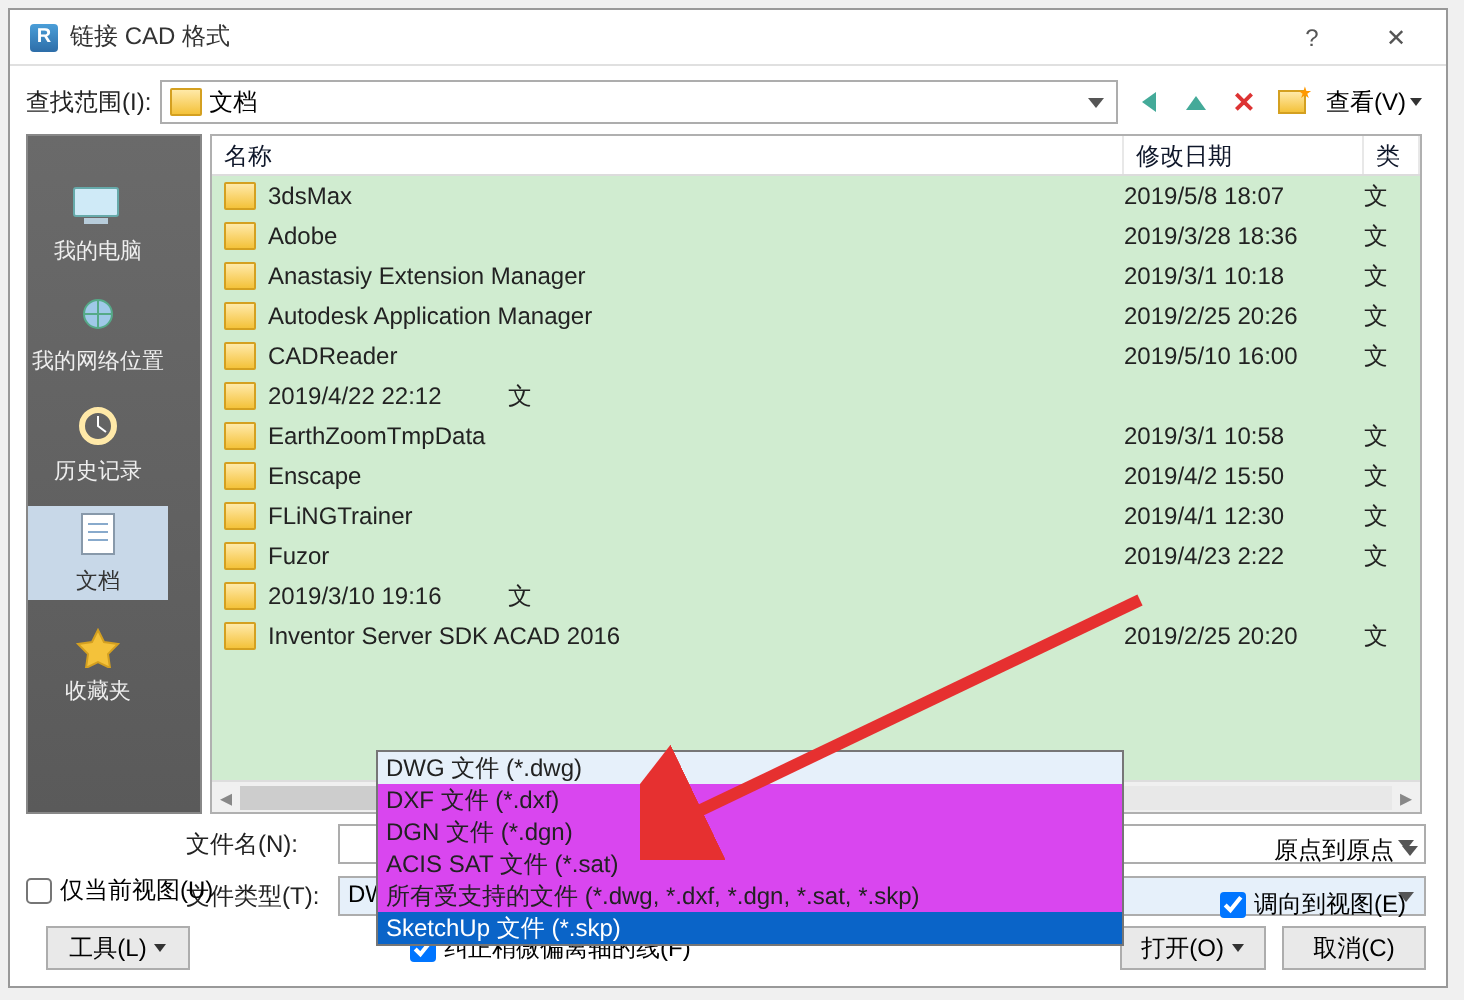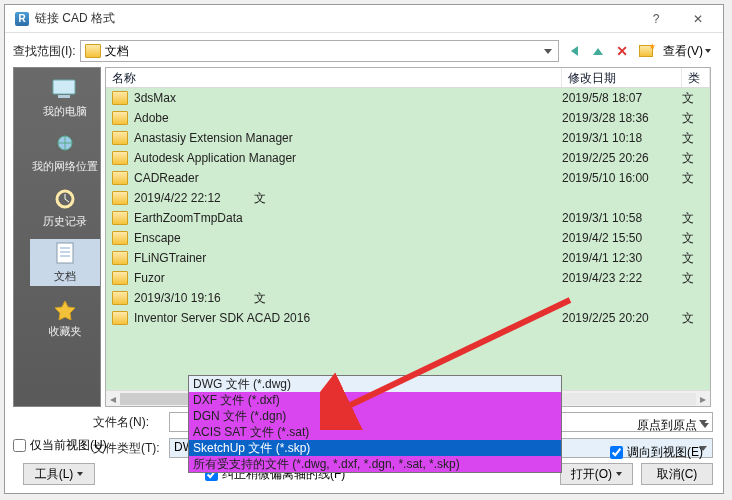--- a/index.html
+++ b/index.html
@@ -13,21 +13,21 @@
 .content { position: absolute; top: 28px; left: 0; right: 0; bottom: 0; padding: 6px 8px; }
 .topbar { display: flex; align-items: center; height: 24px; margin-bottom: 4px; gap: 4px; }
 .label { color: #222; }
 .combo { flex: 1; height: 22px; border: 1px solid #adadad; background: #fff; display: flex; align-items: center; padding: 0 4px; position: relative; }
 .combo .ico { width: 16px; height: 14px; margin-right: 4px; }
 .combo .drop { position: absolute; right: 2px; top: 2px; width: 16px; height: 16px; display: flex; align-items: center; justify-content: center; }
 .navbtns { display: flex; gap: 2px; align-items: center; }
 .navbtn { width: 22px; height: 22px; display: flex; align-items: center; justify-content: center; }
 .viewbtn { height: 22px; padding: 0 4px; display: flex; align-items: center; gap: 2px; }
 .main { display: flex; height: 340px; }
-.sidebar { width: 88px; background: linear-gradient(#6a6a6a,#5a5a5a); display: flex; flex-direction: column; align-items: flex-end; padding: 6px 0; gap: 8px; border: 1px solid #888; }
+.sidebar { width: 88px; background: linear-gradient(#6a6a6a,#5a5a5a); display: flex; flex-direction: column; align-items: flex-start; padding: 20px 0; gap: 8px; border: 1px solid #888; }
 .side-item { width: 70px; display: flex; flex-direction: column; align-items: center; gap: 2px; color: #eee; padding: 2px 0; }
 .side-item.sel { background: #c8d8e8; color: #333; }
 .side-item .sicon { width: 32px; height: 26px; display: flex; align-items: center; justify-content: center; }
 .side-label { font-size: 11px; }
 .filesarea { flex: 1; border: 1px solid #b0b0b0; margin: 0 4px; position: relative; display: flex; flex-direction: column; min-width: 0; }
 .filehdr { height: 20px; display: flex; background: #fff; border-bottom: 1px solid #dcdcdc; }
 .fcol { border-right: 1px solid #e8e8e8; padding: 2px 6px; color: #0f172a; }
 .fc-name { flex: 1; }
 .fc-date { width: 120px; }
 .fc-ty { width: 28px; }
@@ -296,22 +296,22 @@
     </div>
 
   </div>
 </div>
 
 <div class="dropdown-open">
   <div class="dd-item cur">DWG 文件 (*.dwg)</div>
   <div class="dd-item">DXF 文件 (*.dxf)</div>
   <div class="dd-item">DGN 文件 (*.dgn)</div>
   <div class="dd-item">ACIS SAT 文件 (*.sat)</div>
+  <div class="dd-item">所有受支持的文件 (*.dwg, *.dxf, *.dgn, *.sat, *.skp)</div>
   <div class="dd-item hl">SketchUp 文件 (*.skp)</div>
-  <div class="dd-item">所有受支持的文件 (*.dwg, *.dxf, *.dgn, *.sat, *.skp)</div>
 </div>
 
 <svg class="arrow-anno" width="260" height="140">
   <defs>
       <marker id="ah" markerWidth="12" markerHeight="12" refX="2" refY="6" orient="auto">
         <path d="M0 0 L12 6 L0 12 z" fill="#e63030"></path>
       </marker>
     </defs>
   <line x1="250" y1="10" x2="20" y2="120" stroke="#e63030" stroke-width="6" marker-end="url(#ah)"></line>
 </svg>

